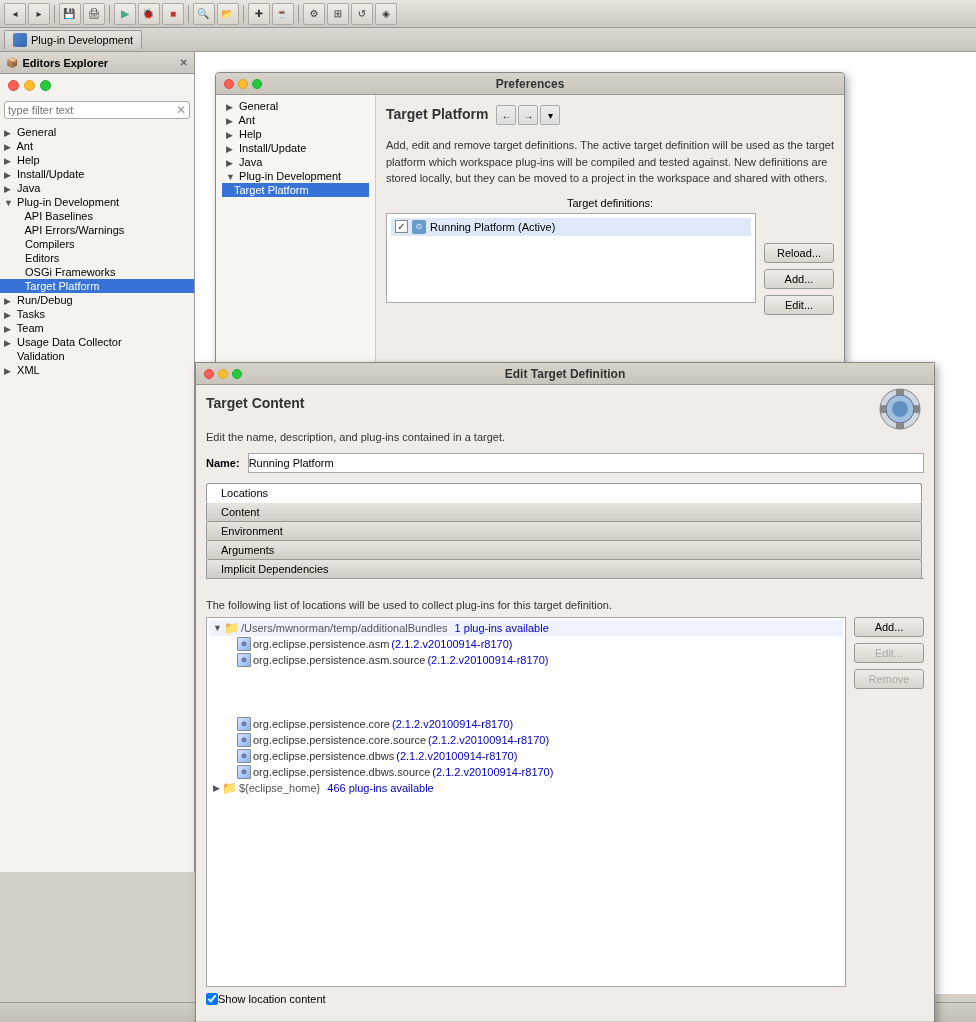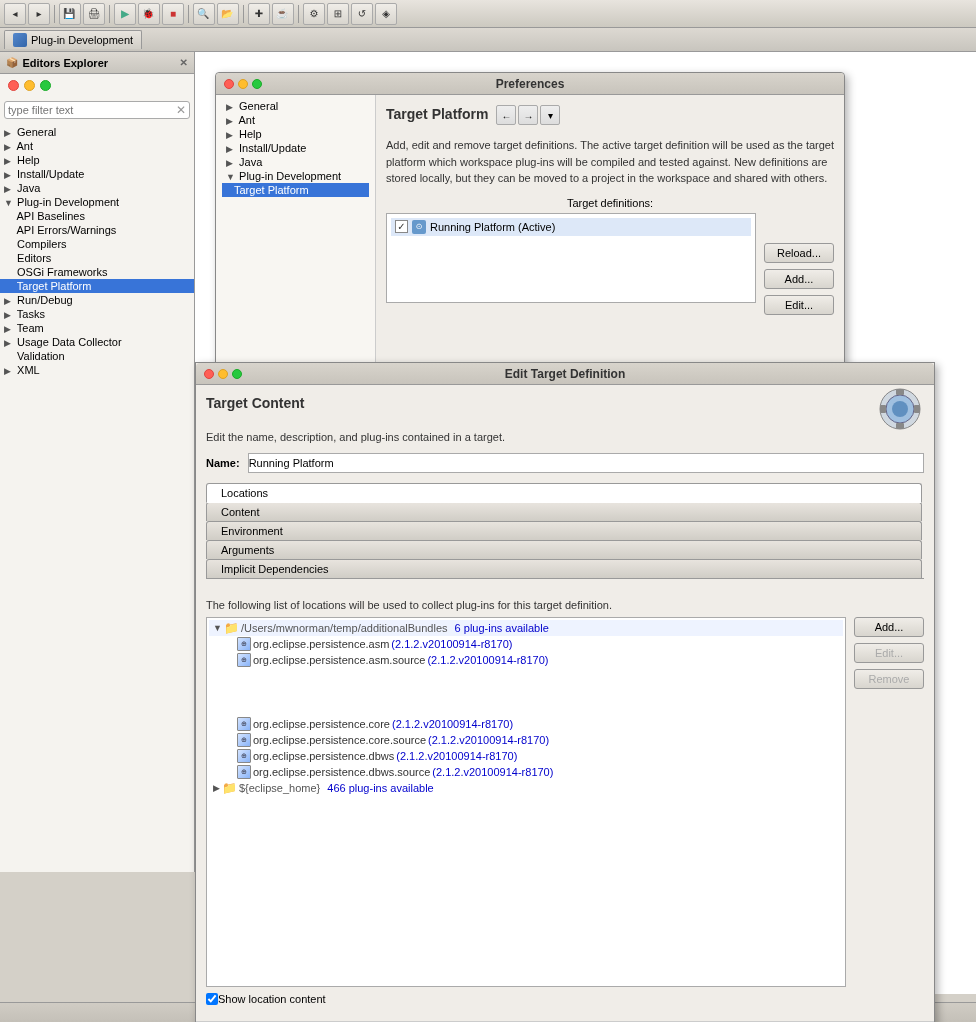--- a/index.html
+++ b/index.html
@@ -507,21 +507,21 @@
       height: 20px;
       background: linear-gradient(to bottom, #d0ccc4, #c4c0b8);
       border-top: 1px solid #999;
       display: flex;
       align-items: center;
       padding: 0 8px;
       font-size: 10px;
     }
 
     .indent-0 { padding-left: 4px; }
-    .indent-1 { padding-left: 4px; }
+    .indent-1 { padding-left: 12px; }
   </style>
 </head>
 <body>
 
 <div class="ide-chrome">
 
   <div class="top-toolbar">
     <div class="toolbar-btn">◂</div>
     <div class="toolbar-btn">▸</div>
     <div class="toolbar-separator"></div>
@@ -770,21 +770,21 @@
           <div>
             <div class="locations-description">The following list of locations will be used to collect plug-ins for this target definition.</div>
             <div class="locations-area">
               <div class="locations-list">
 
                 <div class="loc-tree-item" style="background:#eef3ff;">
                   <span style="font-size:9px;color:#555;">▼</span>
                   <span style="color:#e8a020;font-size:12px;">📁</span>
                   <span class="loc-tree-folder">/Users/mwnorman/temp/additionalBundles</span>
                   <span>&nbsp;</span>
-                  <span class="plugin-count">6 plug-ins available</span>
+                  <span class="plugin-count">1 plug-ins available</span>
                 </div>
 
                 <div class="loc-tree-item" style="padding-left:28px;">
                   <span class="loc-icon">⊕</span>
                   <span class="plugin-name">org.eclipse.persistence.asm</span>
                   <span class="plugin-version"> (2.1.2.v20100914-r8170)</span>
                 </div>
                 <div class="loc-tree-item" style="padding-left:28px;">
                   <span class="loc-icon">⊕</span>
                   <span class="plugin-name">org.eclipse.persistence.asm.source</span>

